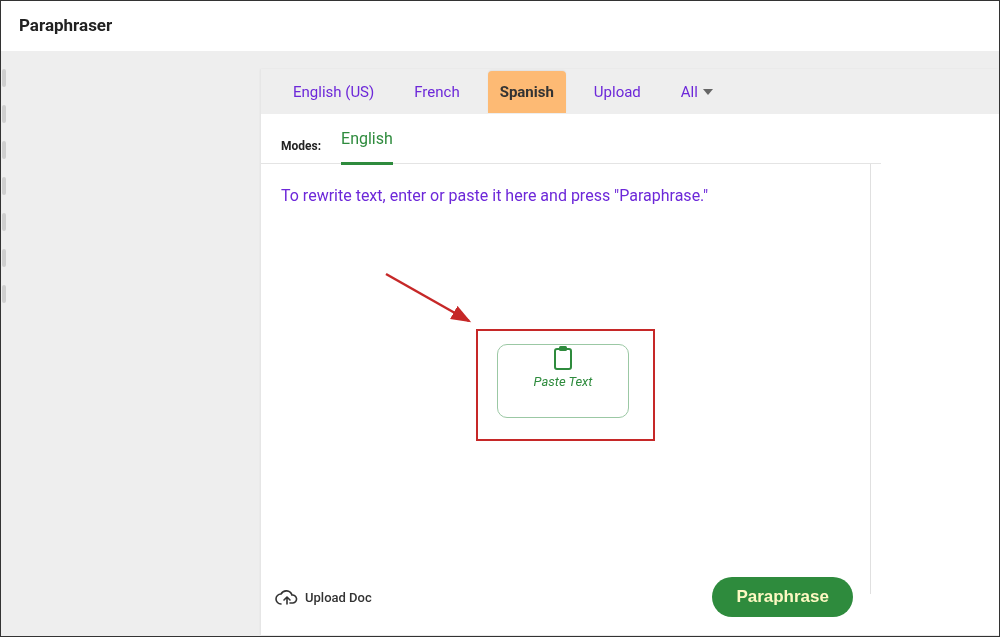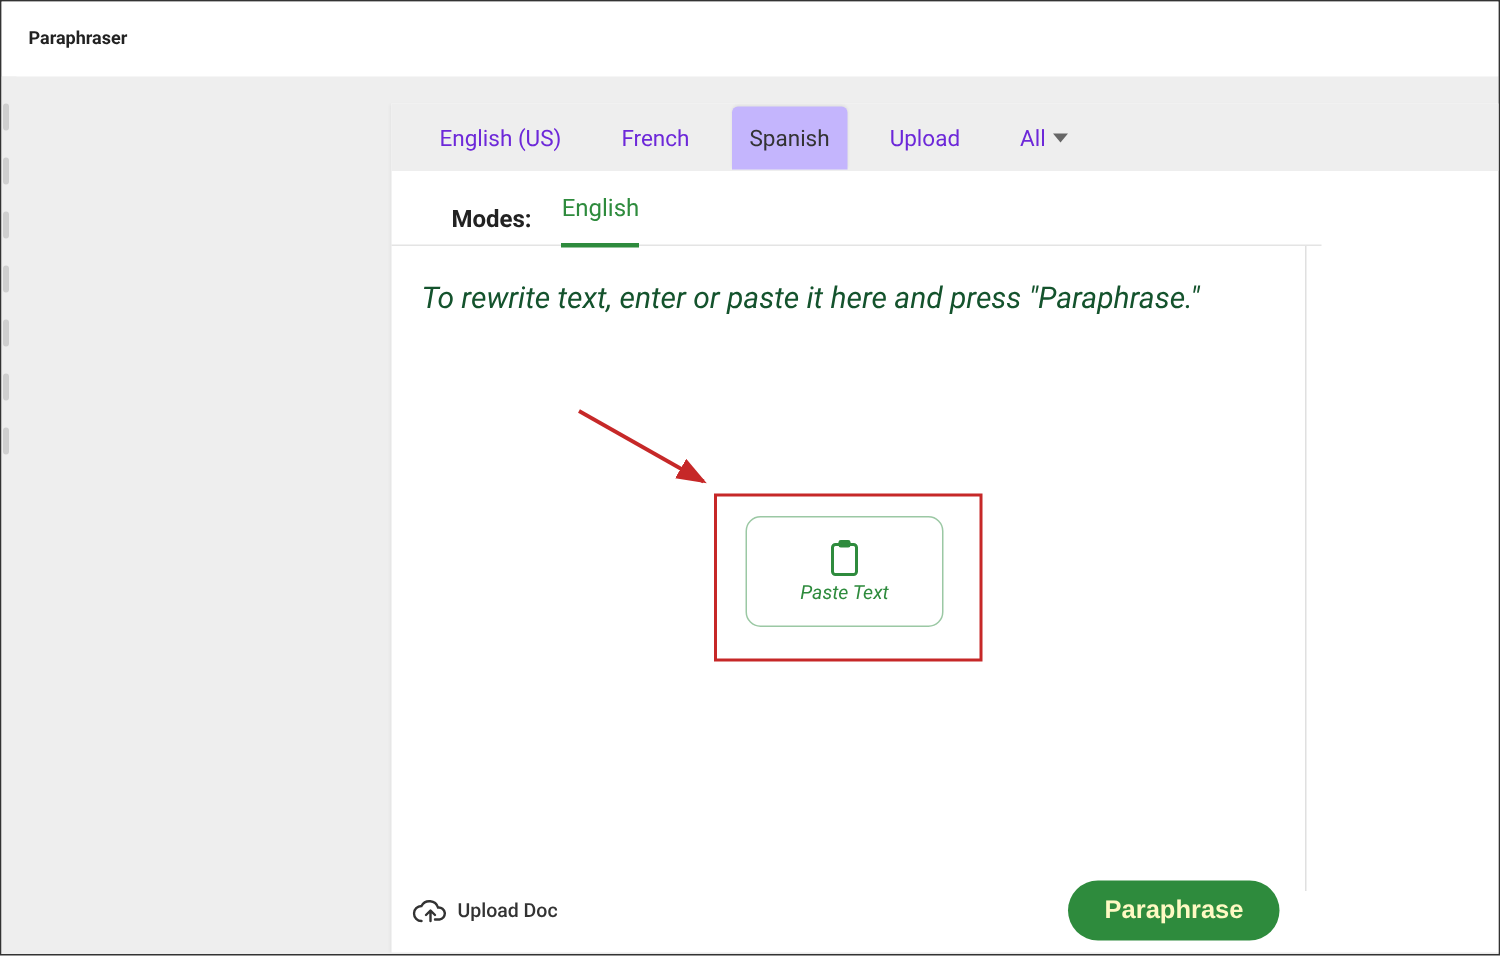--- a/index.html
+++ b/index.html
@@ -33,21 +33,21 @@
     display: flex; gap: 3px;
   }
   .logo-eyes span {
     width: 6px; height: 6px; background: #fff; border-radius: 1px;
   }
   .logo-text {
     font-size: 25px; font-weight: 500; color: #2e8b3d;
     letter-spacing: -0.5px;
   }
   .header-title {
-    font-size: 12px; font-weight: 700; color: #222;
+    font-size: 17px; font-weight: 700; color: #222;
   }
 
   .body-area {
     background: #eeeeee;
     height: 586px;
     padding-top: 18px;
     padding-left: 10px;
     position: relative;
   }
   .left-rail {
@@ -75,95 +75,95 @@
     background: #eeeeee;
     width: 100%;
     position: relative;
   }
   .lang-tab {
     padding: 12px 12px;
     font-size: 15px; color: #6d28d9;
     cursor: pointer;
   }
   .lang-tab.active {
-    background: #c4b5fd;
+    background: #fdba74;
     border-radius: 4px 4px 0 0;
-    font-weight: 400;
+    font-weight: 700;
     color: #333;
     box-shadow: 0 -1px 2px rgba(0,0,0,0.06);
   }
   .lang-all { display: flex; align-items: center; gap: 5px; justify-content: space-between; }
   .chev-down {
     width: 0; height: 0;
     border-left: 5px solid transparent;
     border-right: 5px solid transparent;
     border-top: 6px solid #666;
   }
 
   .modes-row {
     display: flex; align-items: center;
     padding: 14px 20px 0 20px;
     gap: 20px;
     border-bottom: 1px solid #e4e4e4;
     height: 50px;
     width: 620px;
   }
-  .modes-label { font-size: 16px; font-weight: 700; color: #222; margin-left: 20px; }
+  .modes-label { font-size: 12px; font-weight: 700; color: #222; }
   .mode-item {
     font-size: 16px; color: #2e8b3d;
     padding-bottom: 14px;
     border-bottom: 3px solid #2e8b3d;
     position: relative; top: 1px;
     cursor: pointer;
   }
 
   .editor {
     position: relative;
     width: 610px;
     height: 430px;
     border-right: 1px solid #e0e0e0;
     margin-left: 0;
     padding: 22px 20px;
   }
   .placeholder {
-    color: #14532d; font-size: 20px; font-style: italic;
+    color: #6d28d9; font-size: 16px;
   }
 
   .paste-box-outline {
     position: absolute;
     left: 215px; top: 165px;
     width: 179px; height: 112px;
     border: 2px solid #c62828;
     pointer-events: none;
   }
   .paste-btn {
     position: absolute;
     left: 236px; top: 180px;
     width: 132px; height: 74px;
     border: 1.5px solid #9bc8a4;
     border-radius: 10px;
     display: flex; flex-direction: column;
-    align-items: center; justify-content: center;
+    align-items: center; 
     gap: 3px;
     cursor: pointer;
     background: #fff;
   }
   .paste-btn span {
     color: #2e8b3d; font-style: italic; font-size: 13px;
   }
 
   .arrow-svg {
     position: absolute;
     left: 120px; top: 105px;
     pointer-events: none;
   }
 
   .bottom-row {
     position: absolute;
-    bottom: 6px; left: 0;
+    bottom: 16px; left: 0;
     width: 610px;
     display: flex; justify-content: space-between; align-items: center;
     padding: 0 18px 2px 14px;
   }
   .upload-wrap {
     display: flex; align-items: center; gap: 8px;
     cursor: pointer;
   }
   .upload-wrap span { font-size: 13px; color: #333; font-weight: 500; }
   .cloud-icon {

